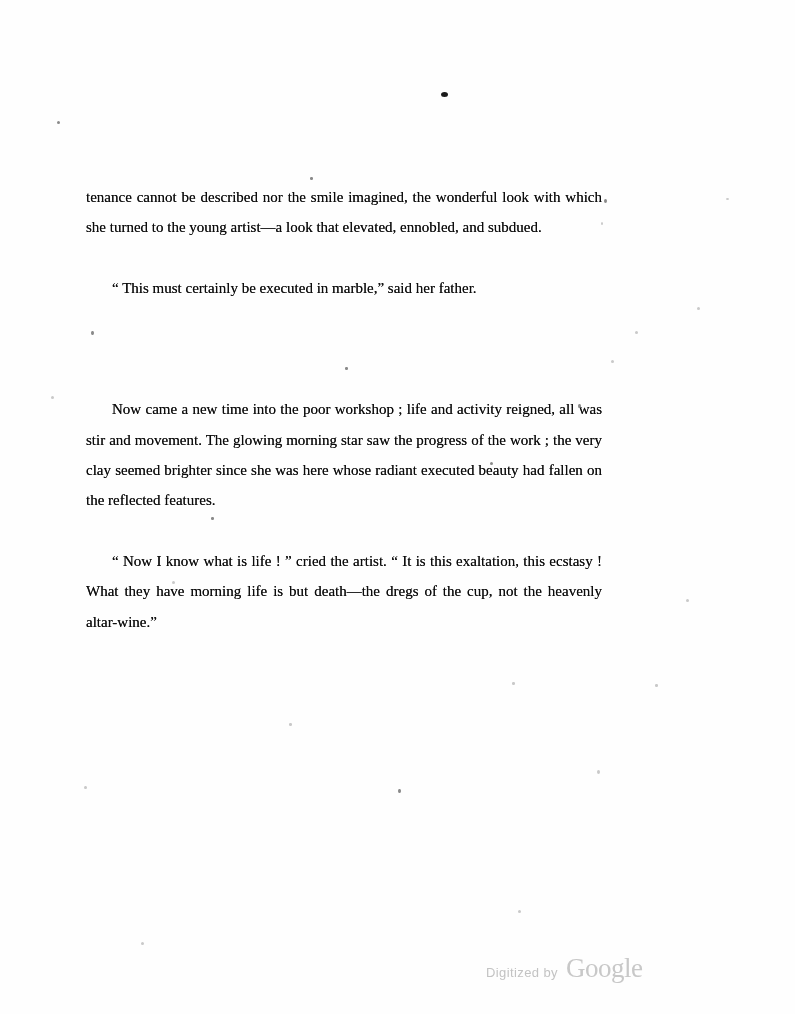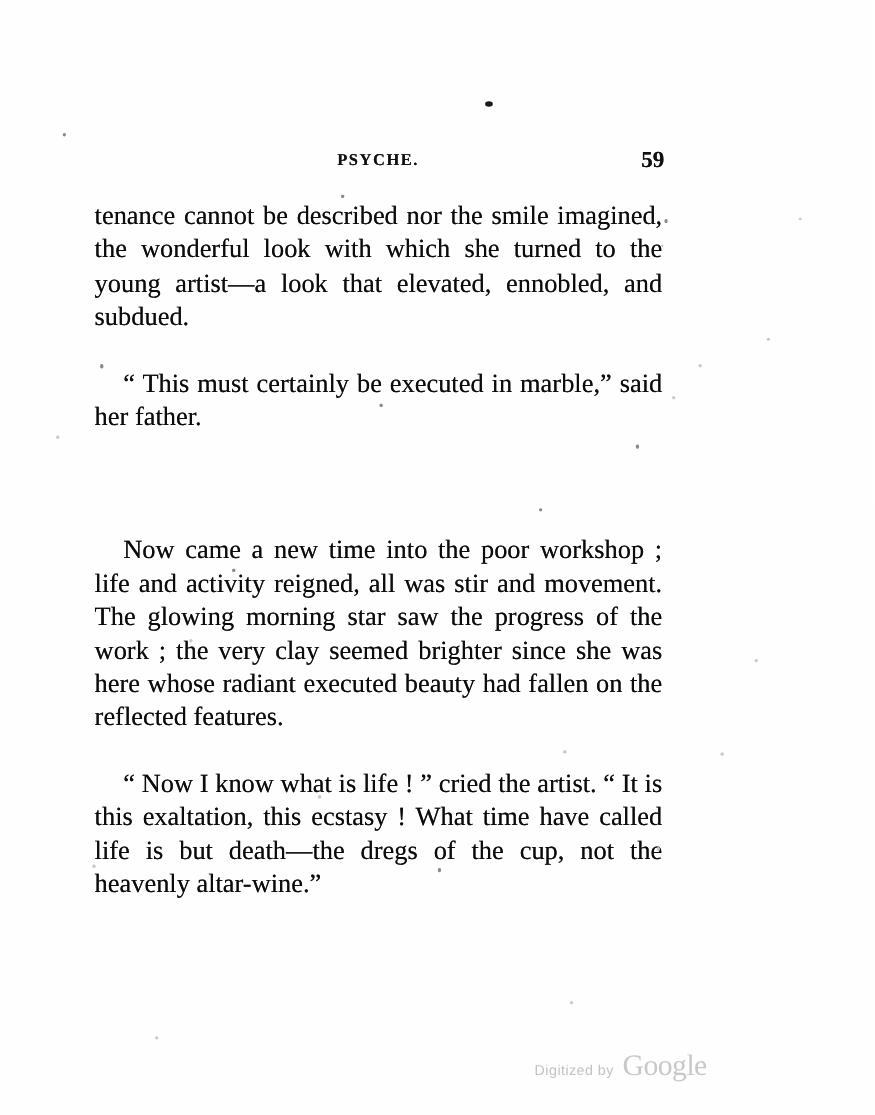--- a/index.html
+++ b/index.html
@@ -53,21 +53,21 @@
   
   .textblock {
     position: absolute;
     left: 86px;
     top: 182px;
     width: 516px;
   }
 
   .para {
     margin: 0;
-    font-size: 24px;
+    font-size: 15px;
     line-height: 30.4px;
     text-align: justify;
     text-justify: inter-word;
     color: #0c0c0c;
     -webkit-font-smoothing: none;
   }
 
   .para.continued { text-indent: 0; }
   .para.indented  { text-indent: 26px; }
 
@@ -113,24 +113,20 @@
     letter-spacing: -0.5px;
     color: #c8c8c8;
     line-height: 1;
   }
 </style>
 </head>
 <body>
 
 <div class="page">
 
-  <div class="running-head">
-    <div class="head-title">PSYCHE.</div>
-    <div class="head-folio">59</div>
-  </div>
 
   <div class="textblock">
 
     <p class="para continued">tenance cannot be described nor the smile imagined, the wonderful look with which she turned to the young artist—a look that elevated, ennobled, and subdued.</p>
 
     <div class="gap-sm"></div>
 
     <p class="para indented">“ This must certainly be executed in marble,” said her father.</p>
 
     <div class="gap-sm"></div>
@@ -138,21 +134,21 @@
 
     <div class="gap-sm"></div>
 
 
     <div class="gap-md"></div>
 
     <p class="para indented">Now came a new time into the poor workshop ; life and activity reigned, all was stir and movement.   The glowing morning star saw the progress of the work ; the very clay seemed brighter since she was here whose radiant executed beauty had fallen on the reflected features.</p>
 
     <div class="gap-sm"></div>
 
-    <p class="para indented">“ Now I know what is life ! ” cried the artist.   “ It is this exaltation, this ecstasy !  What time have called life is but death—the dregs of the cup, not the heavenly altar-wine.”</p>
+    <p class="para indented">“ Now I know what is life ! ” cried the artist.   “ It is this exaltation, this ecstasy !  What they have morning life is but death—the dregs of the cup, not the heavenly altar-wine.”</p>
 
   </div>
 
   <div id="speck-layer">
       <div class="speck dark" style="left: 441px; top: 92px; width: 7px; height: 5px;"></div>
       <div class="speck" style="left: 57px; top: 121px; width: 3px; height: 3px;"></div>
       <div class="speck" style="left: 310px; top: 177px; width: 2.5px; height: 2.5px;"></div>
       <div class="speck" style="left: 604px; top: 199px; width: 3px; height: 4px;"></div>
       <div class="speck faint" style="left: 726px; top: 198px; width: 3px; height: 2px;"></div>
       <div class="speck faint" style="left: 601px; top: 222px; width: 2px; height: 3px;"></div>

